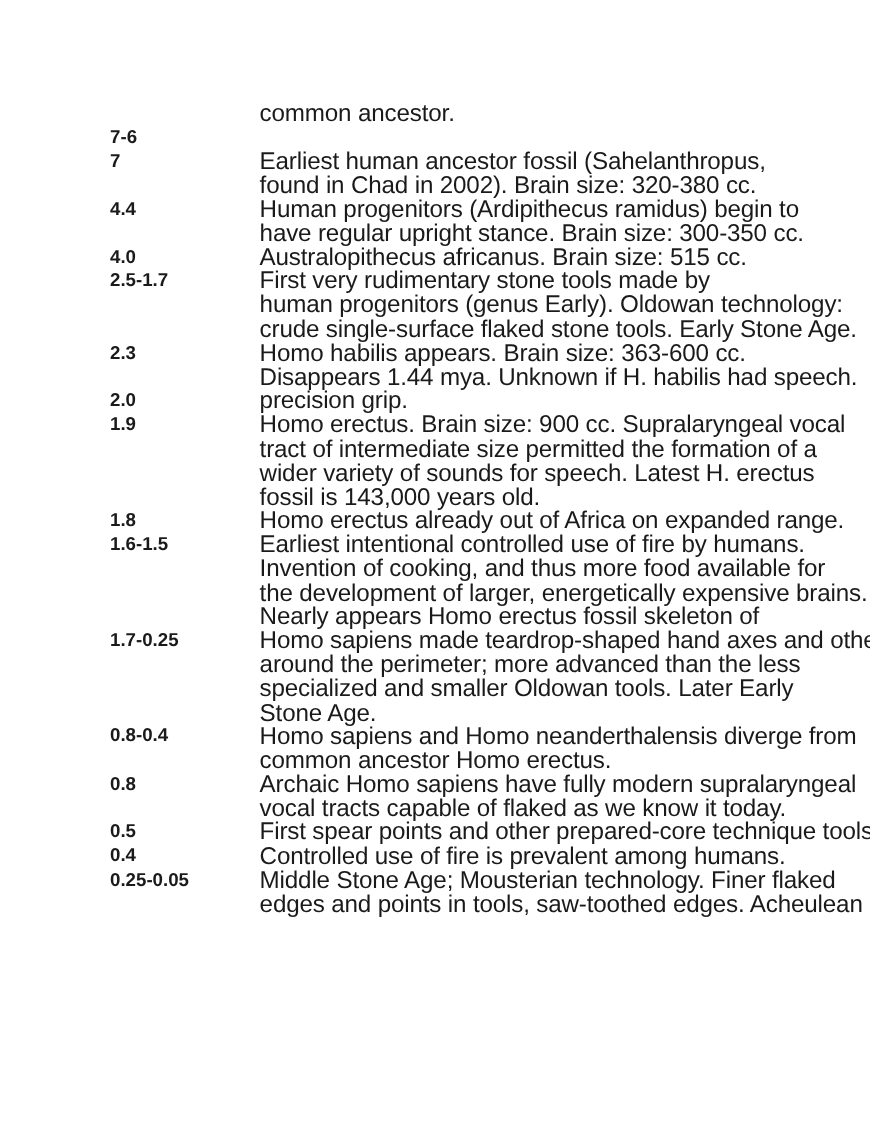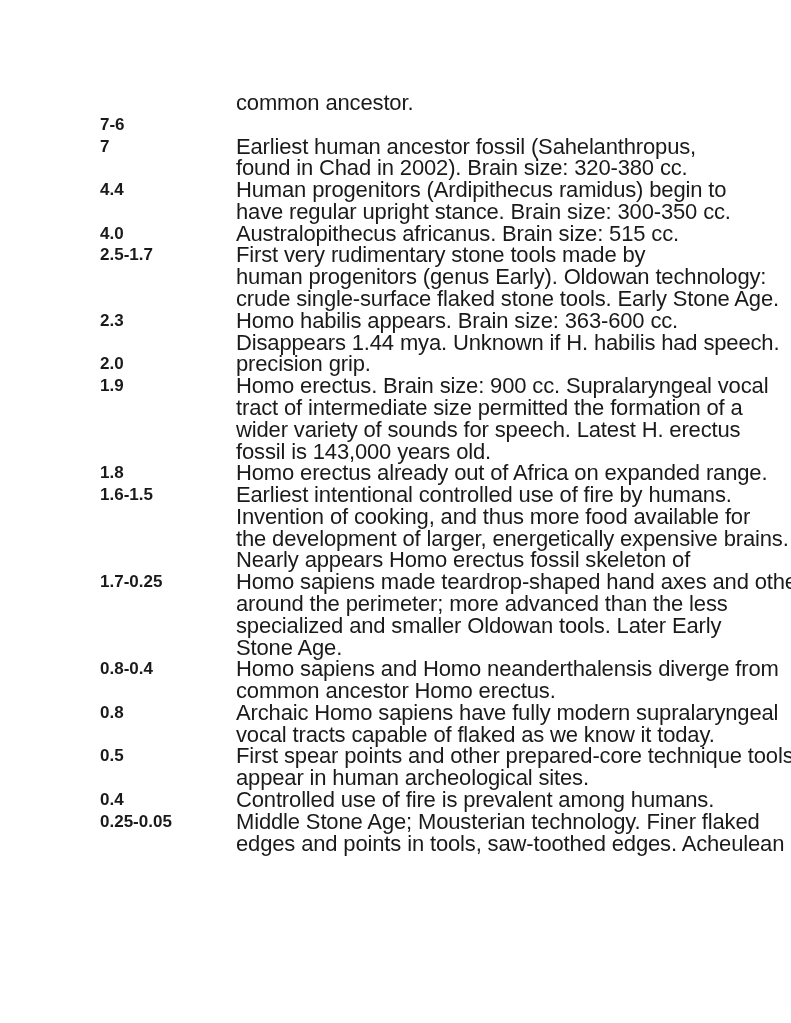--- a/index.html
+++ b/index.html
@@ -146,21 +146,20 @@
       <div class="date">0.8</div>
       <div class="desc">
         <span class="line">Archaic Homo sapiens have fully modern supralaryngeal</span>
         <span class="line">vocal tracts capable of flaked as we know it today.</span>
       </div>
     </div>
     <div class="row">
       <div class="date">0.5</div>
       <div class="desc">
         <span class="line">First spear points and other prepared-core technique tools</span>
-        <span class="line">appear in human archeological sites.</span>
       </div>
     </div>
     <div class="row">
       <div class="date">0.4</div>
       <div class="desc">
         <span class="line">Controlled use of fire is prevalent among humans.</span>
       </div>
     </div>
     <div class="row">
       <div class="date">0.25-0.05</div>

